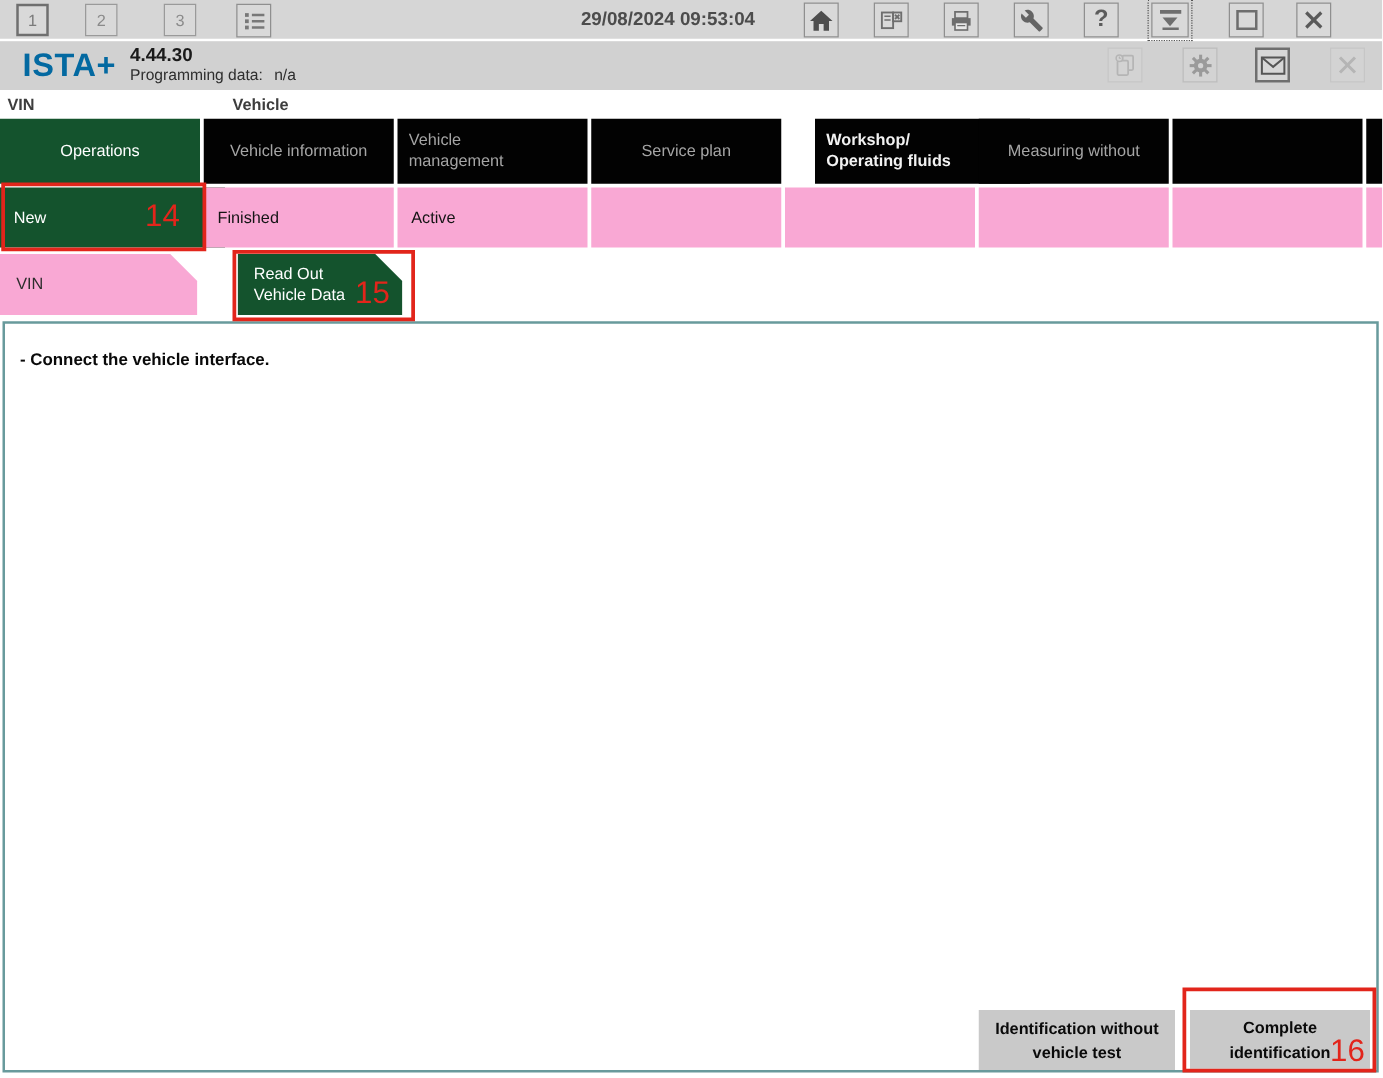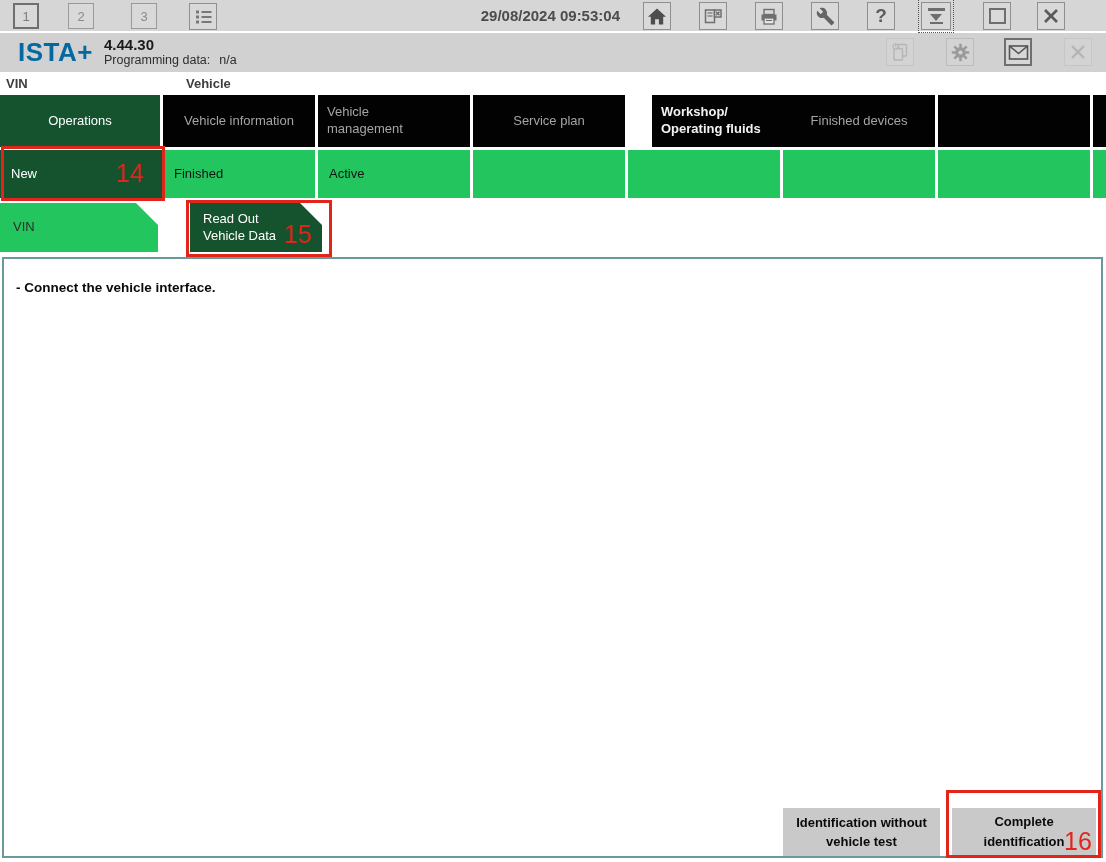--- a/index.html
+++ b/index.html
@@ -7,21 +7,21 @@
           font-family:"Liberation Sans","DejaVu Sans",sans-serif;background:#ffffff;}
 
   
   .toolbar{position:absolute;left:0;top:0;width:1106px;height:31px;background:#d6d6d6;border-bottom:2px solid #fff;}
   .numbtn{position:absolute;top:3px;width:26px;height:26px;background:#d9d9d9;border:1px solid #9a9a9a;
           color:#8a8a8a;font-size:13px;display:flex;align-items:center;justify-content:center;box-sizing:border-box;}
   .numbtn.active{border:2px solid #6f6f6f;color:#7a7a7a;}
   .icon-btn{position:absolute;top:2px;width:28px;height:28px;background:#d9d9d9;border:1px solid #8f8f8f;
             display:flex;align-items:center;justify-content:center;box-sizing:border-box;}
   .icon-btn.focus{outline:1px dotted #555;outline-offset:2px;}
-  .datetime{position:absolute;left:420px;top:7px;width:200px;text-align:right;
+  .datetime{position:absolute;left:404px;top:7px;width:200px;text-align:right;
             font-size:15px;font-weight:bold;color:#4c4c4c;}
 
   
   .titlebar{position:absolute;left:0;top:33px;width:1106px;height:39px;background:#d1d1d1;}
   .appname{position:absolute;left:18px;top:4px;font-size:26px;font-weight:bold;color:#0369a1;letter-spacing:.5px;}
   .version{position:absolute;left:104px;top:3px;font-size:15px;font-weight:bold;color:#1a1a1a;}
   .progdata{position:absolute;left:104px;top:20px;font-size:12.5px;color:#2e2e2e;}
   .progdata .val{margin-left:9px;}
   .icon-btn2{position:absolute;top:38px;width:28px;height:28px;background:#d3d3d3;border:1px solid #bcbcbc;
              display:flex;align-items:center;justify-content:center;box-sizing:border-box;}
@@ -31,21 +31,21 @@
   .crumb{position:absolute;top:76px;font-size:13px;font-weight:bold;color:#3d3d3d;}
 
   
   .cell{position:absolute;display:flex;align-items:center;box-sizing:border-box;font-size:13px;}
   .cell span{white-space:pre-line;line-height:1.3;}
   .c{justify-content:center;text-align:center;}
   .l{justify-content:flex-start;text-align:left;padding-left:9px;}
   .t-black{background:#020202;color:#a5a5a5;}
   .t-black.avail{color:#f2f2f2;font-weight:bold;}
   .t-teal{background:#14532d;color:#ffffff;}
-  .t-gray{background:#22c55e;color:#141414;}
+  .t-gray{background:#f9a8d4;color:#141414;}
   .notch{clip-path:polygon(0 0,calc(100% - 22px) 0,100% 22px,100% 100%,0 100%);}
 
   
   .redbox{position:absolute;border:3px solid #e2251b;box-sizing:border-box;pointer-events:none;}
   .rednum{position:absolute;color:#e2251b;font-size:25px;pointer-events:none;}
 
   
   .content{position:absolute;left:2px;top:257px;width:1101px;height:601px;background:#fff;
            border:2px solid #689a9c;box-sizing:border-box;}
   .content p{margin:0 0 17px 0;padding:0;font-size:13.5px;font-weight:bold;color:#0a0a0a;}
@@ -226,21 +226,21 @@
 management</span>
     </div>
   <div class="cell t-black c" style="left:473px;top:95px;width:152px;height:52px;">
       <span>Service plan</span>
     </div>
   <div class="cell t-black avail l" style="left:652px;top:95px;width:172px;height:52px;">
       <span>Workshop/
 Operating fluids</span>
     </div>
   <div class="cell t-black c" style="left:783px;top:95px;width:152px;height:52px;">
-      <span>Finished devices</span>
+      <span>Measuring without</span>
     </div>
   <div class="cell t-black" style="left:938px;top:95px;width:152px;height:52px;">
       <span></span>
     </div>
   <div class="cell t-black" style="left:1093px;top:95px;width:13px;height:52px;">
       <span></span>
     </div>
 
   <div class="cell t-teal l" style="left:0;top:150px;width:180px;height:48px;padding-left:11px;">
       <span>New</span>

